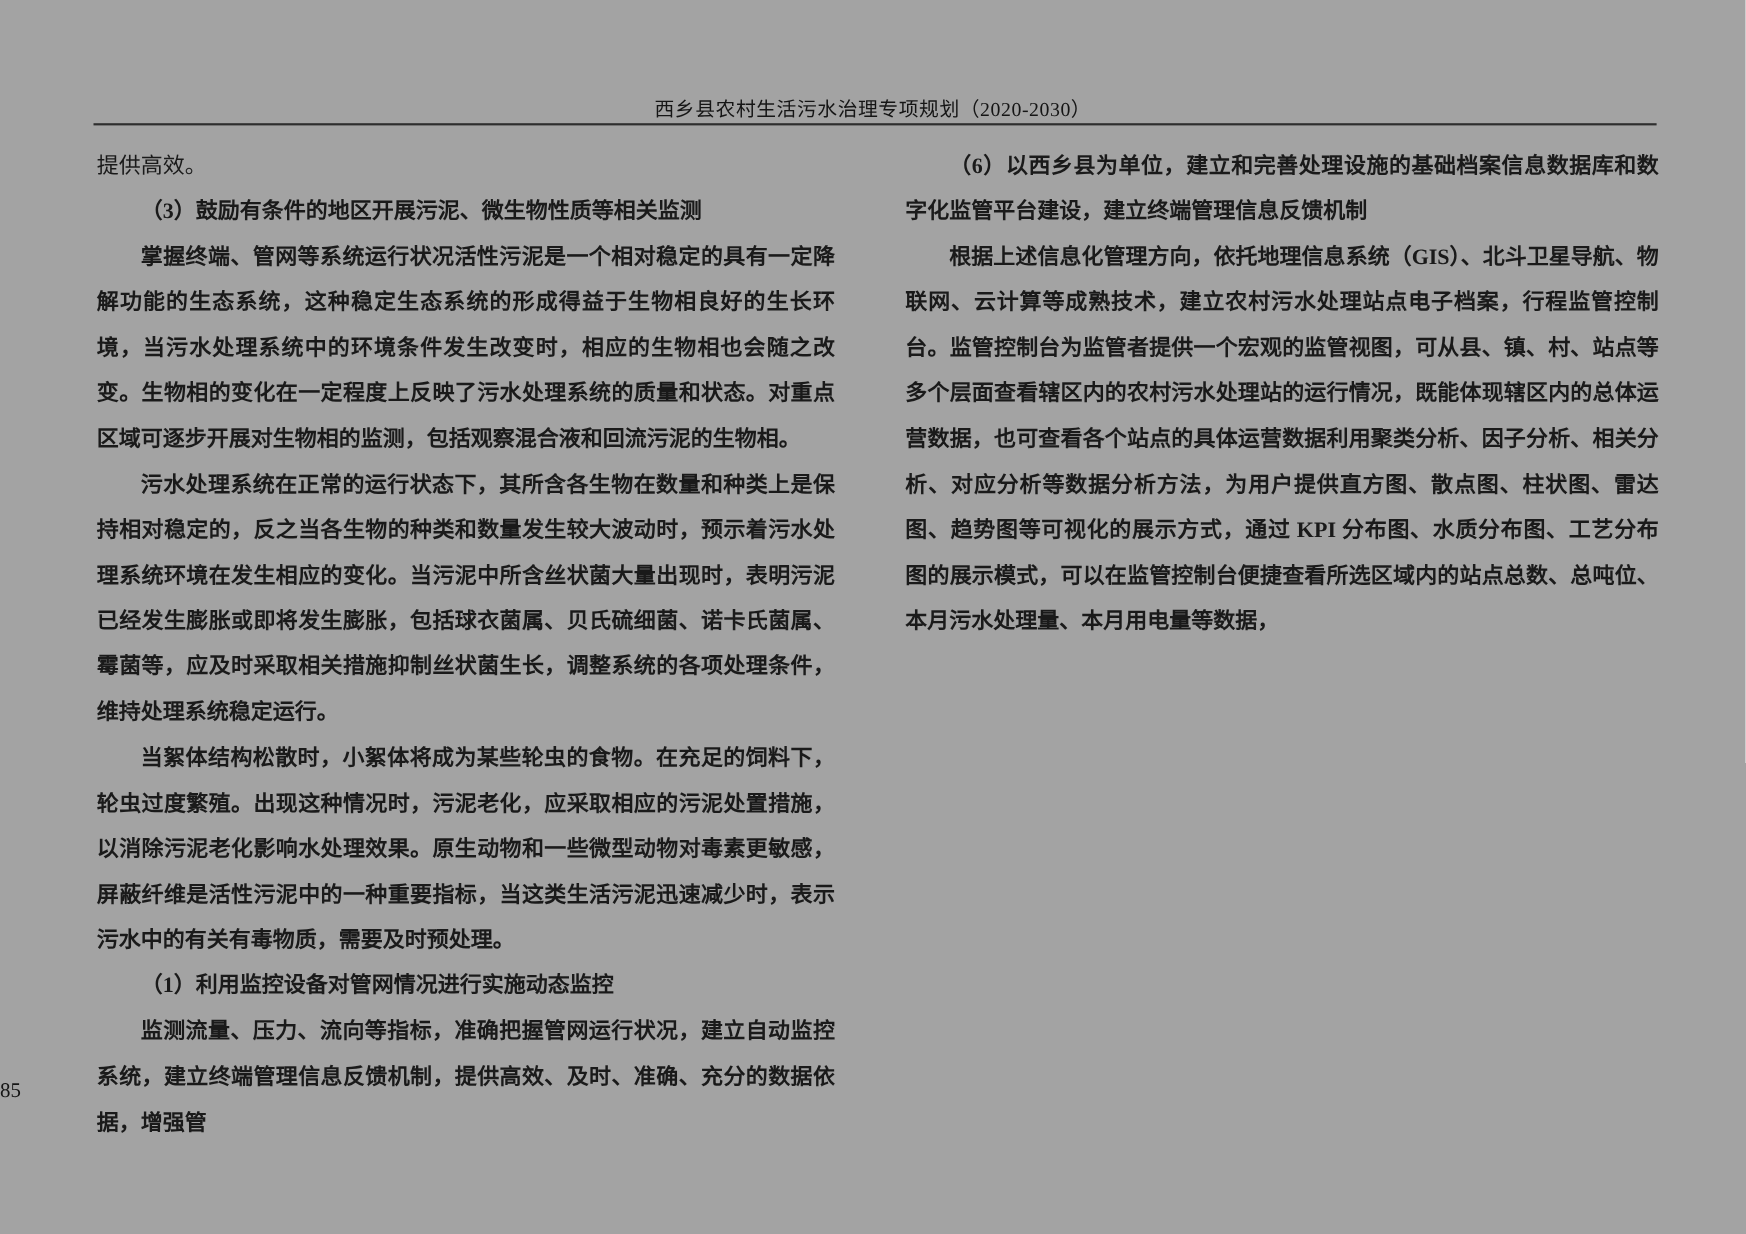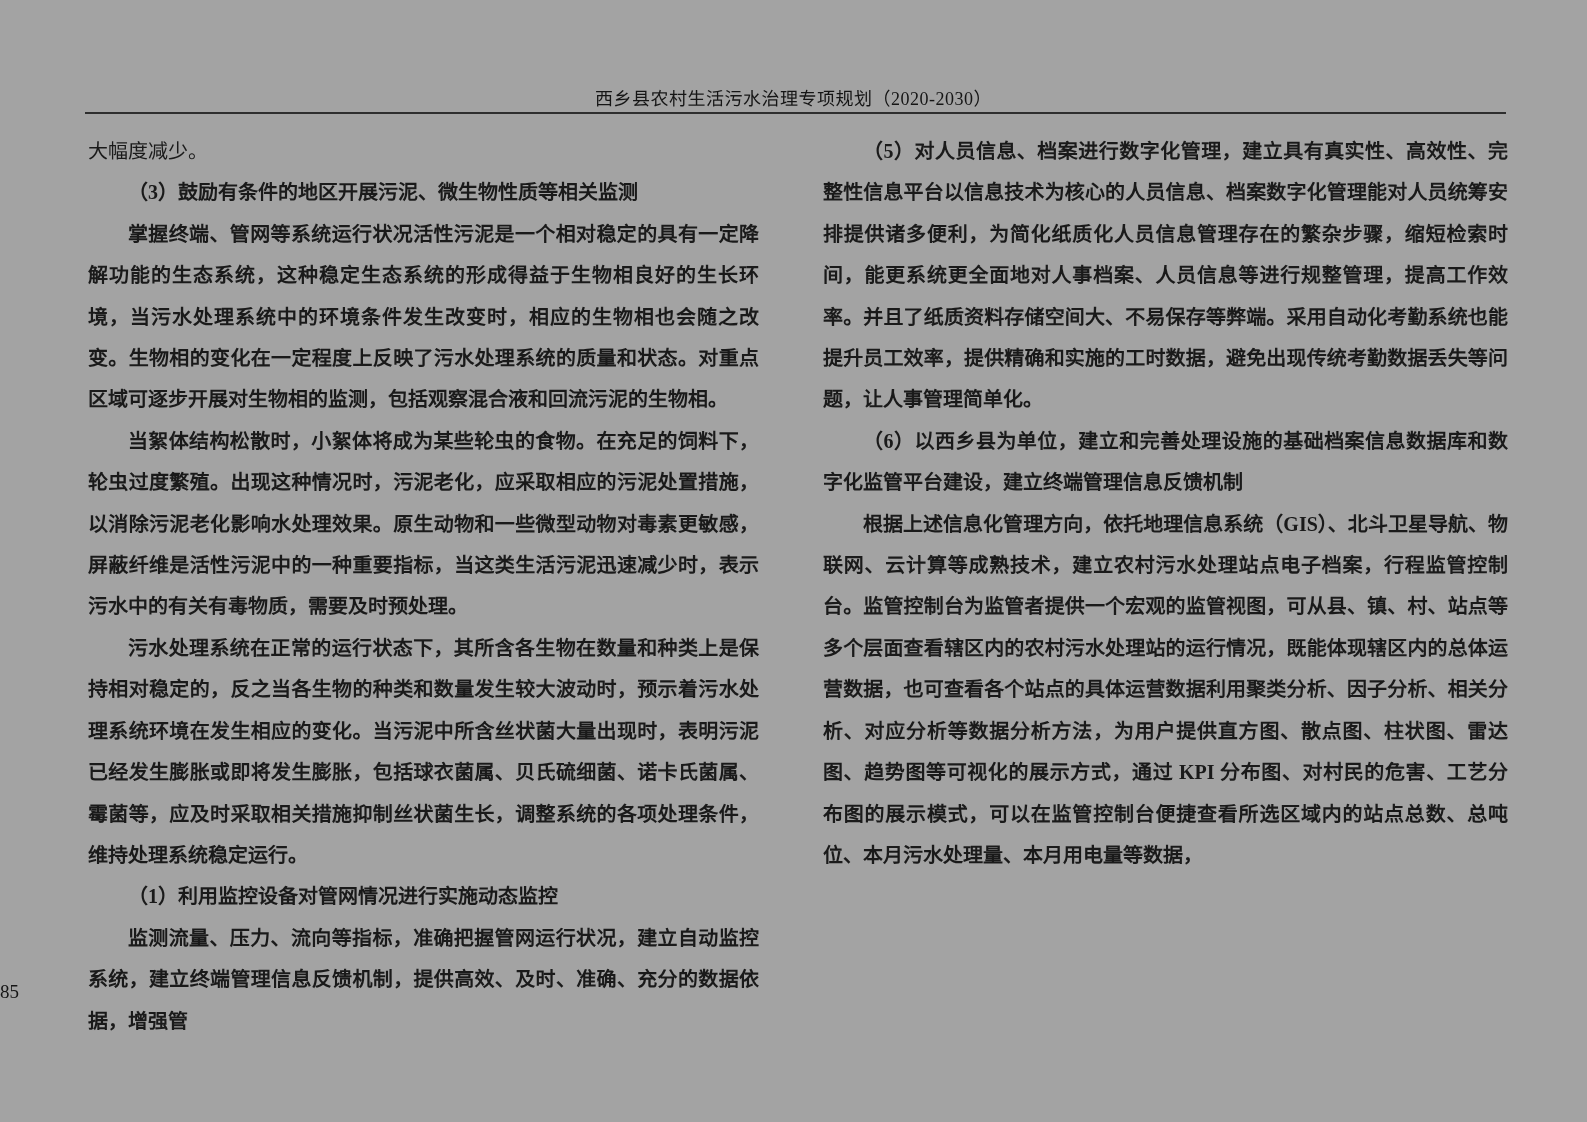--- a/index.html
+++ b/index.html
@@ -65,30 +65,29 @@
 </head>
 <body>
 
 <div class="page">
 
   <div class="header-title">西乡县农村生活污水治理专项规划（2020-2030）</div>
 
   <div class="header-rule"></div>
 
   <div class="column column-left">
-    <p class="noind">大幅度减少。</p>
+    <p class="noind">提供高效。</p>
     <p class="ind">（3）鼓励有条件的地区开展污泥、微生物性质等相关监测</p>
     <p class="ind">掌握终端、管网等系统运行状况活性污泥是一个相对稳定的具有一定降解功能的生态系统，这种稳定生态系统的形成得益于生物相良好的生长环境，当污水处理系统中的环境条件发生改变时，相应的生物相也会随之改变。生物相的变化在一定程度上反映了污水处理系统的质量和状态。对重点区域可逐步开展对生物相的监测，包括观察混合液和回流污泥的生物相。</p>
+    <p class="ind">污水处理系统在正常的运行状态下，其所含各生物在数量和种类上是保持相对稳定的，反之当各生物的种类和数量发生较大波动时，预示着污水处理系统环境在发生相应的变化。当污泥中所含丝状菌大量出现时，表明污泥已经发生膨胀或即将发生膨胀，包括球衣菌属、贝氏硫细菌、诺卡氏菌属、霉菌等，应及时采取相关措施抑制丝状菌生长，调整系统的各项处理条件，维持处理系统稳定运行。</p>
     <p class="ind">当絮体结构松散时，小絮体将成为某些轮虫的食物。在充足的饲料下，轮虫过度繁殖。出现这种情况时，污泥老化，应采取相应的污泥处置措施，以消除污泥老化影响水处理效果。原生动物和一些微型动物对毒素更敏感，屏蔽纤维是活性污泥中的一种重要指标，当这类生活污泥迅速减少时，表示污水中的有关有毒物质，需要及时预处理。</p>
-    <p class="ind">污水处理系统在正常的运行状态下，其所含各生物在数量和种类上是保持相对稳定的，反之当各生物的种类和数量发生较大波动时，预示着污水处理系统环境在发生相应的变化。当污泥中所含丝状菌大量出现时，表明污泥已经发生膨胀或即将发生膨胀，包括球衣菌属、贝氏硫细菌、诺卡氏菌属、霉菌等，应及时采取相关措施抑制丝状菌生长，调整系统的各项处理条件，维持处理系统稳定运行。</p>
     <p class="ind">（1）利用监控设备对管网情况进行实施动态监控</p>
     <p class="ind">监测流量、压力、流向等指标，准确把握管网运行状况，建立自动监控系统，建立终端管理信息反馈机制，提供高效、及时、准确、充分的数据依据，增强管</p>
   </div>
 
   <div class="column column-right">
-    <p class="ind">（5）对人员信息、档案进行数字化管理，建立具有真实性、高效性、完整性信息平台以信息技术为核心的人员信息、档案数字化管理能对人员统筹安排提供诸多便利，为简化纸质化人员信息管理存在的繁杂步骤，缩短检索时间，能更系统更全面地对人事档案、人员信息等进行规整管理，提高工作效率。并且了纸质资料存储空间大、不易保存等弊端。采用自动化考勤系统也能提升员工效率，提供精确和实施的工时数据，避免出现传统考勤数据丢失等问题，让人事管理简单化。</p>
     <p class="ind">（6）以西乡县为单位，建立和完善处理设施的基础档案信息数据库和数字化监管平台建设，建立终端管理信息反馈机制</p>
-    <p class="ind">根据上述信息化管理方向，依托地理信息系统（GIS）、北斗卫星导航、物联网、云计算等成熟技术，建立农村污水处理站点电子档案，行程监管控制台。监管控制台为监管者提供一个宏观的监管视图，可从县、镇、村、站点等多个层面查看辖区内的农村污水处理站的运行情况，既能体现辖区内的总体运营数据，也可查看各个站点的具体运营数据利用聚类分析、因子分析、相关分析、对应分析等数据分析方法，为用户提供直方图、散点图、柱状图、雷达图、趋势图等可视化的展示方式，通过 KPI 分布图、对村民的危害、工艺分布图的展示模式，可以在监管控制台便捷查看所选区域内的站点总数、总吨位、本月污水处理量、本月用电量等数据，</p>
+    <p class="ind">根据上述信息化管理方向，依托地理信息系统（GIS）、北斗卫星导航、物联网、云计算等成熟技术，建立农村污水处理站点电子档案，行程监管控制台。监管控制台为监管者提供一个宏观的监管视图，可从县、镇、村、站点等多个层面查看辖区内的农村污水处理站的运行情况，既能体现辖区内的总体运营数据，也可查看各个站点的具体运营数据利用聚类分析、因子分析、相关分析、对应分析等数据分析方法，为用户提供直方图、散点图、柱状图、雷达图、趋势图等可视化的展示方式，通过 KPI 分布图、水质分布图、工艺分布图的展示模式，可以在监管控制台便捷查看所选区域内的站点总数、总吨位、本月污水处理量、本月用电量等数据，</p>
   </div>
 
   <div class="page-number">85</div>
 
 </div>
 
 </body></html>

